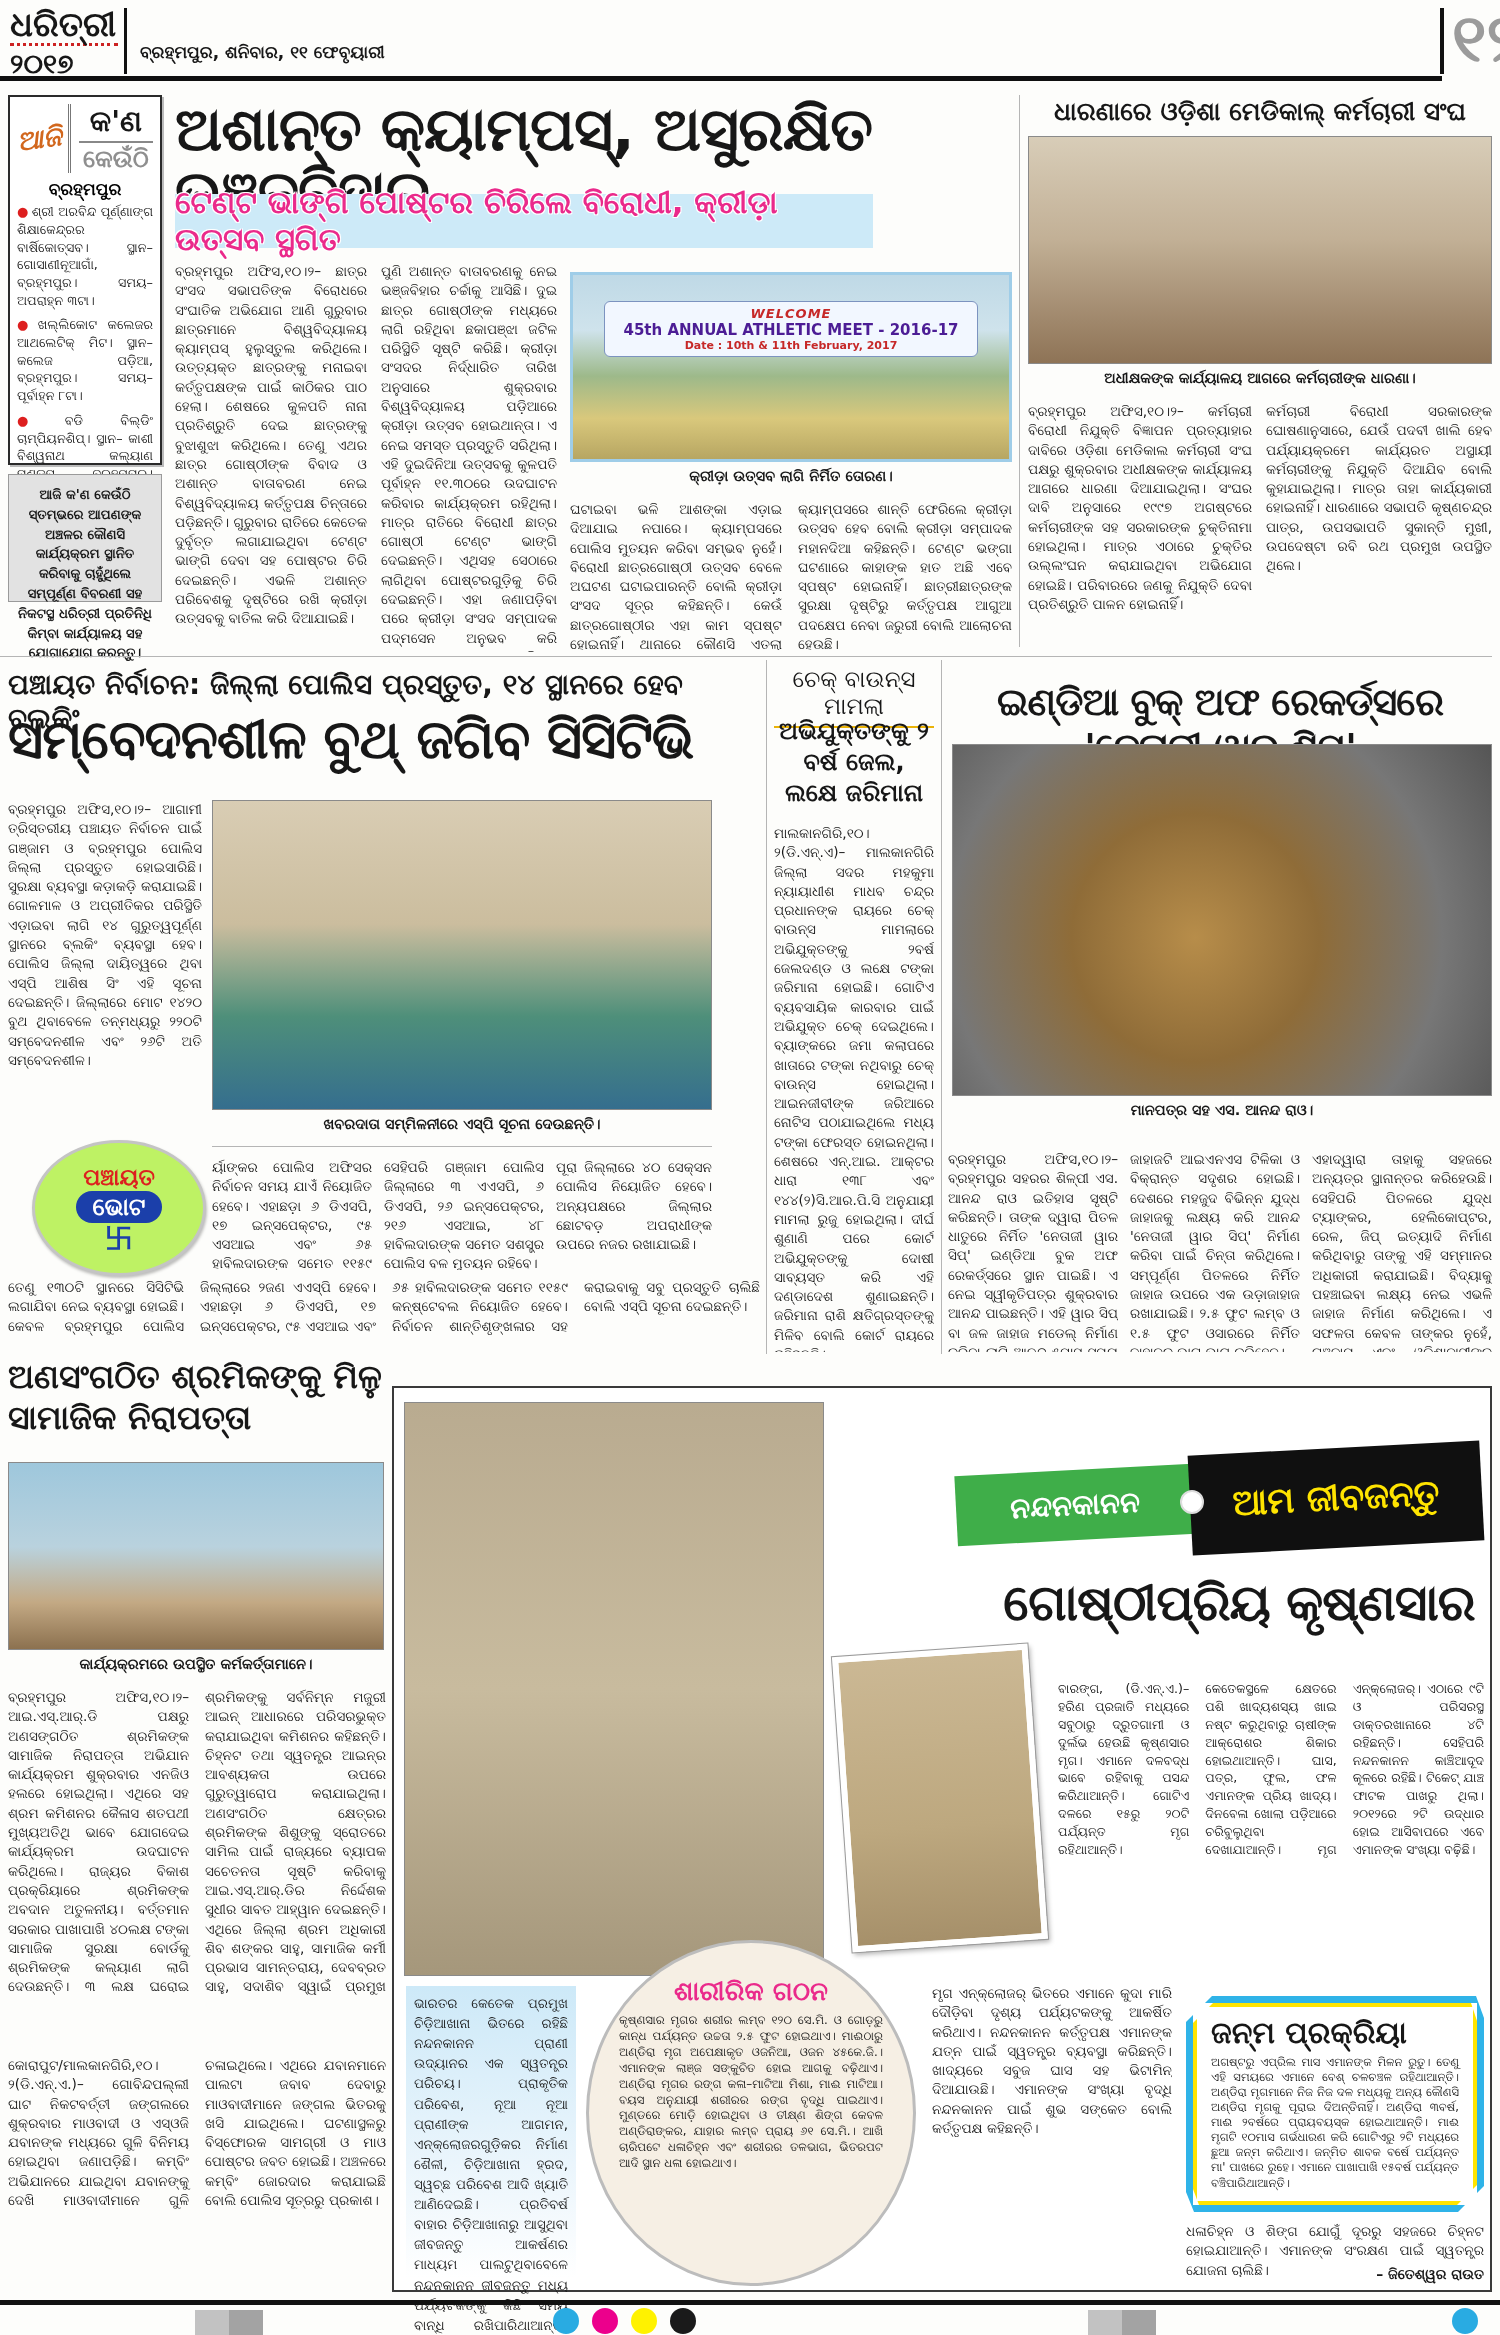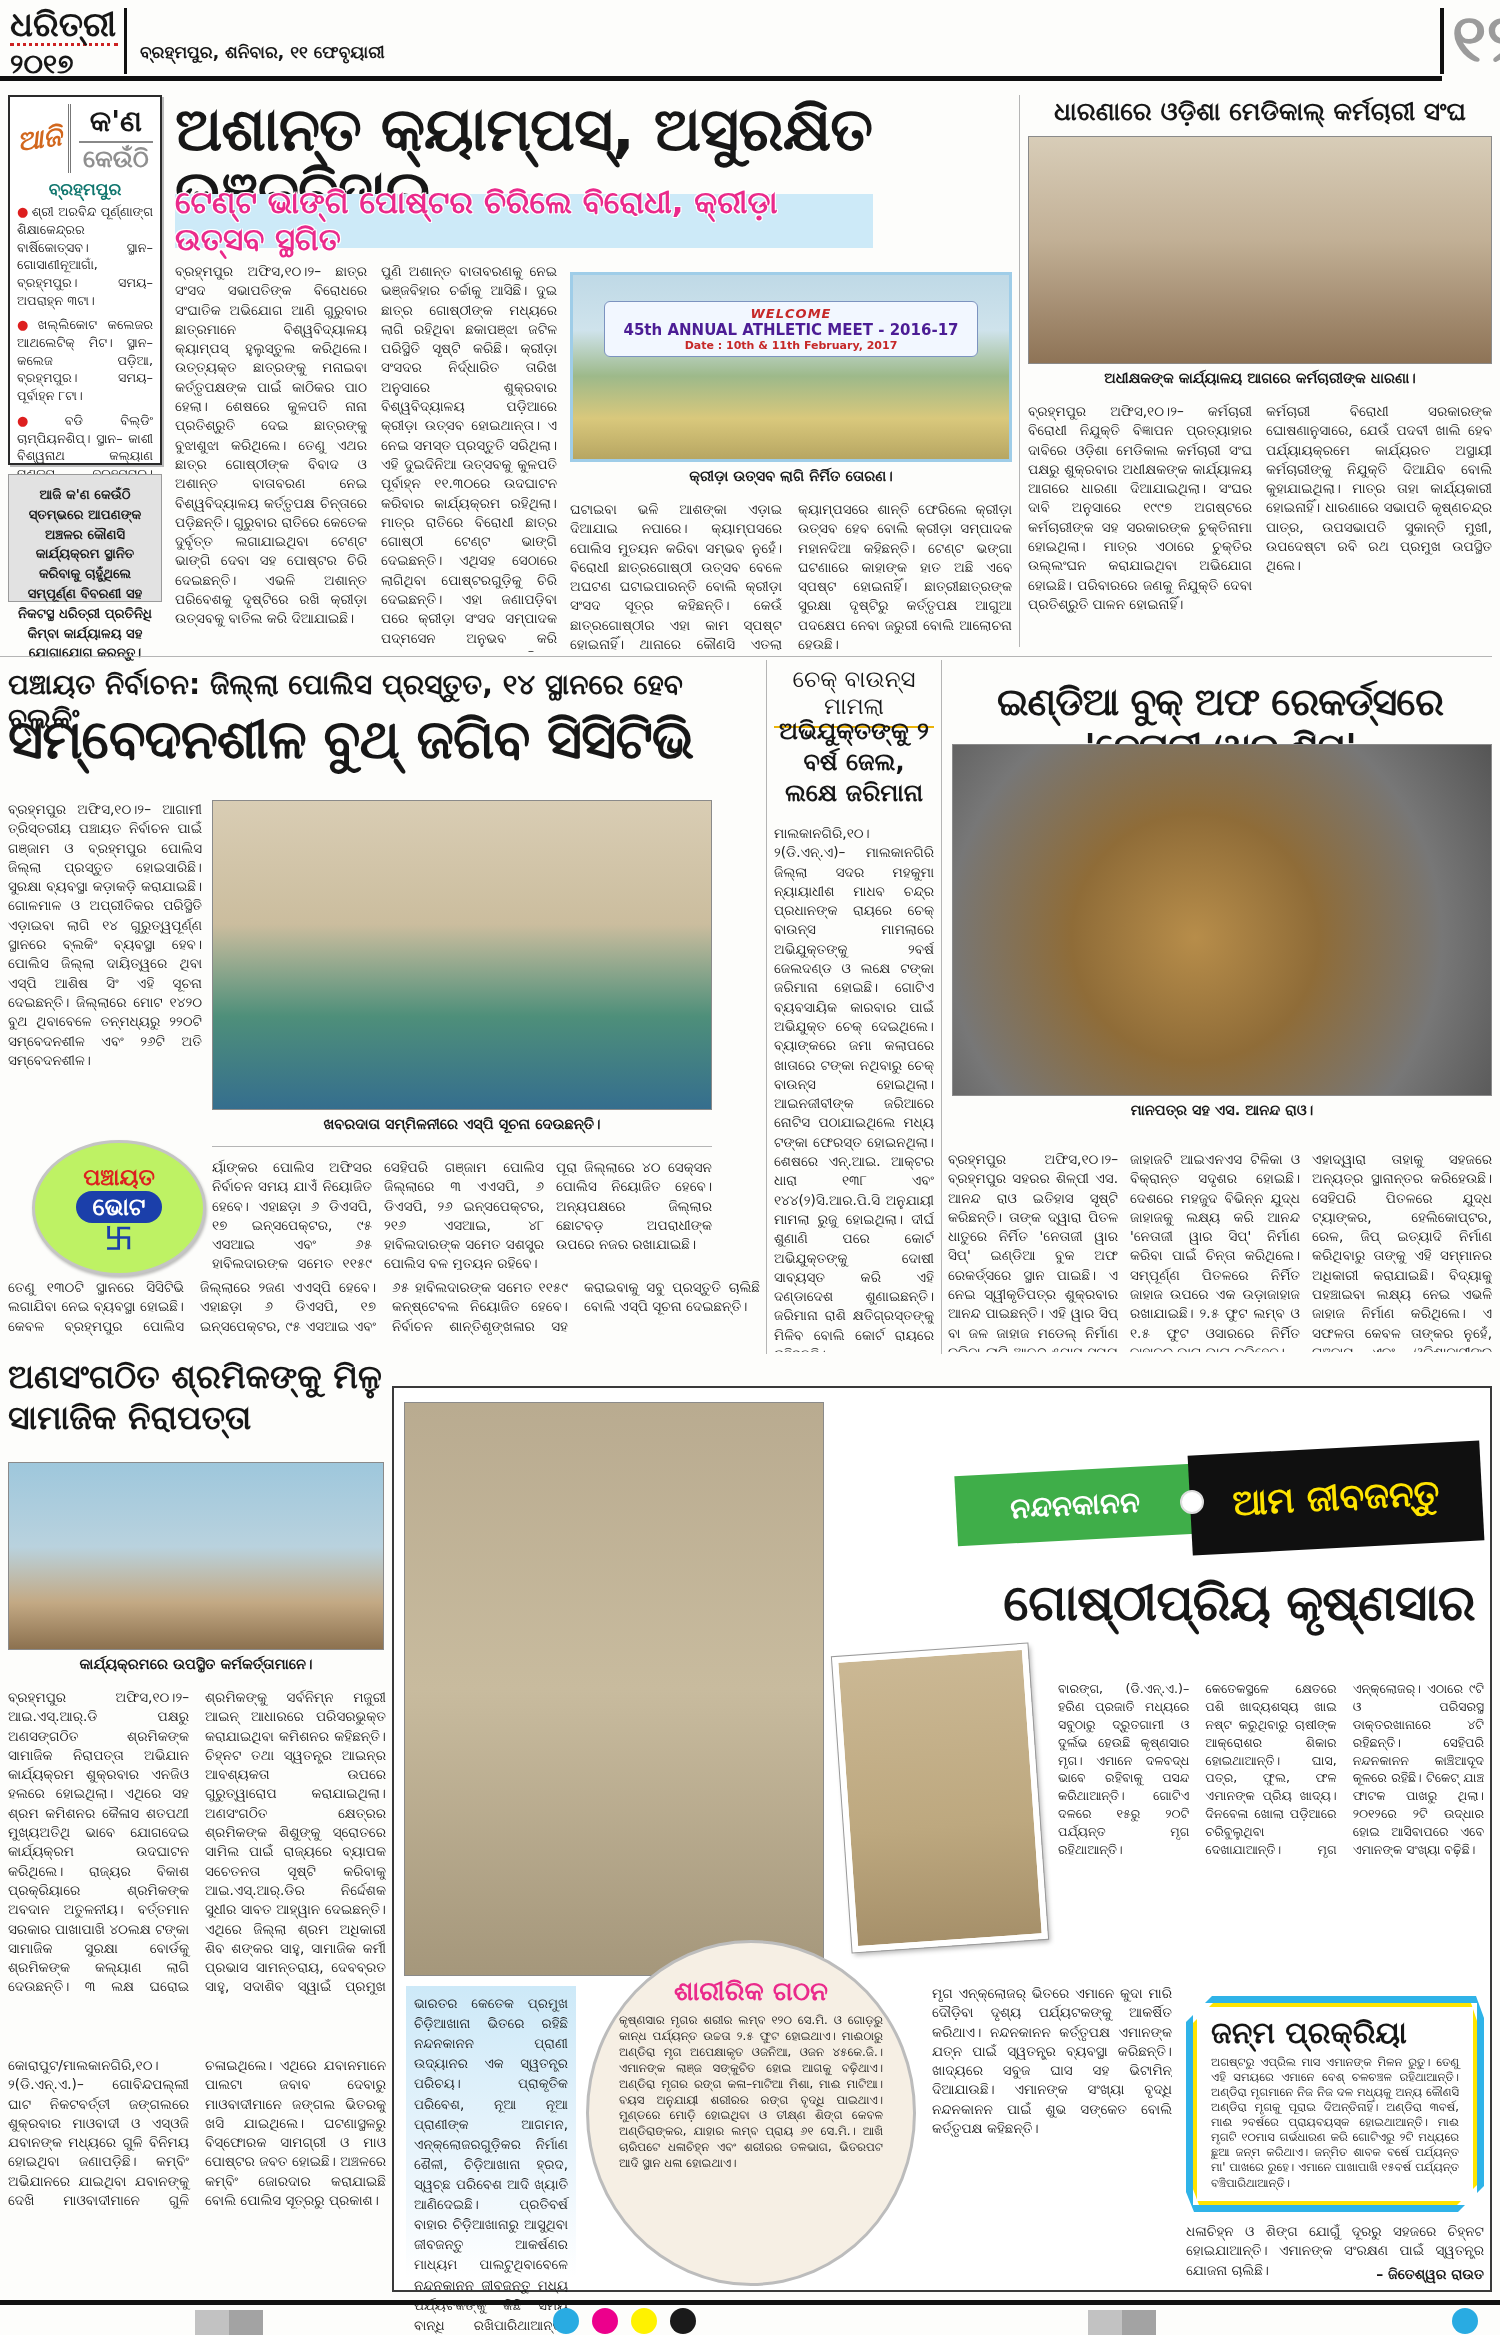--- a/index.html
+++ b/index.html
@@ -19,21 +19,21 @@
   .masthead-title{font-size:34px;font-weight:800;border-bottom:3px dotted #c22;line-height:1.1;}
   .masthead-year{font-size:27px;font-weight:bold;margin-top:2px;}
   .dateline{font-size:17px;font-weight:bold;}
   .pageno{font-size:66px;font-weight:bold;color:#9b9b9b;line-height:1;}
   .toprule{background:#101010;}
   
   .todaybox{border:2px solid #2a2a2a;background:#fff;box-shadow:2px 2px 0 #bbb;box-sizing:border-box;padding:7px;}
   .today-aaji{color:#d2671d;font-size:27px;font-weight:bold;font-style:italic;}
   .today-kan{font-size:29px;font-weight:800;}
   .today-keunthi{font-size:24px;color:#8f8f8f;font-weight:bold;}
-  .today-city{color:#0f766e;font-size:17px;font-weight:800;text-align:center;margin:6px 0 4px;}
+  .today-city{color:#000000;font-size:17px;font-weight:800;text-align:center;margin:6px 0 4px;}
   .event{font-size:12.8px;line-height:1.38;margin-bottom:7px;}
   .dot{color:#dd1f1f;font-size:13px;margin-right:3px;}
   .noticebox{background:#e2e2e2;border:1px solid #9a9a9a;box-sizing:border-box;
              font-size:13.2px;line-height:1.5;text-align:center;padding:10px 6px;font-weight:bold;}
   
   .h-lead{font-size:60px;font-weight:800;letter-spacing:-1px;line-height:1.05;}
   .subhead-strip{background:#cdeaf8;display:flex;align-items:center;justify-content:center;}
   .subhead{color:#ea2a8b;font-size:31px;font-weight:800;
            text-shadow:1px 1px 0 #fff,-1px -1px 0 #fff,1px -1px 0 #fff,-1px 1px 0 #fff;}
   .h-med{font-size:25px;font-weight:800;text-align:center;}

